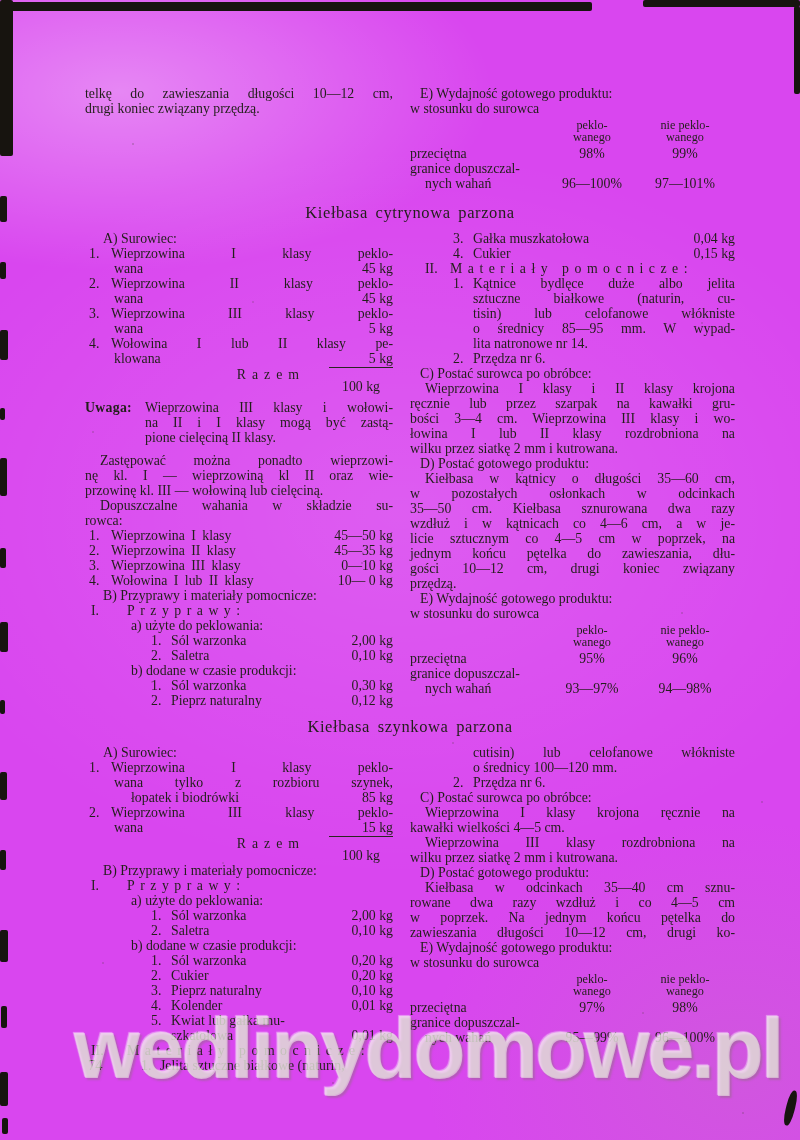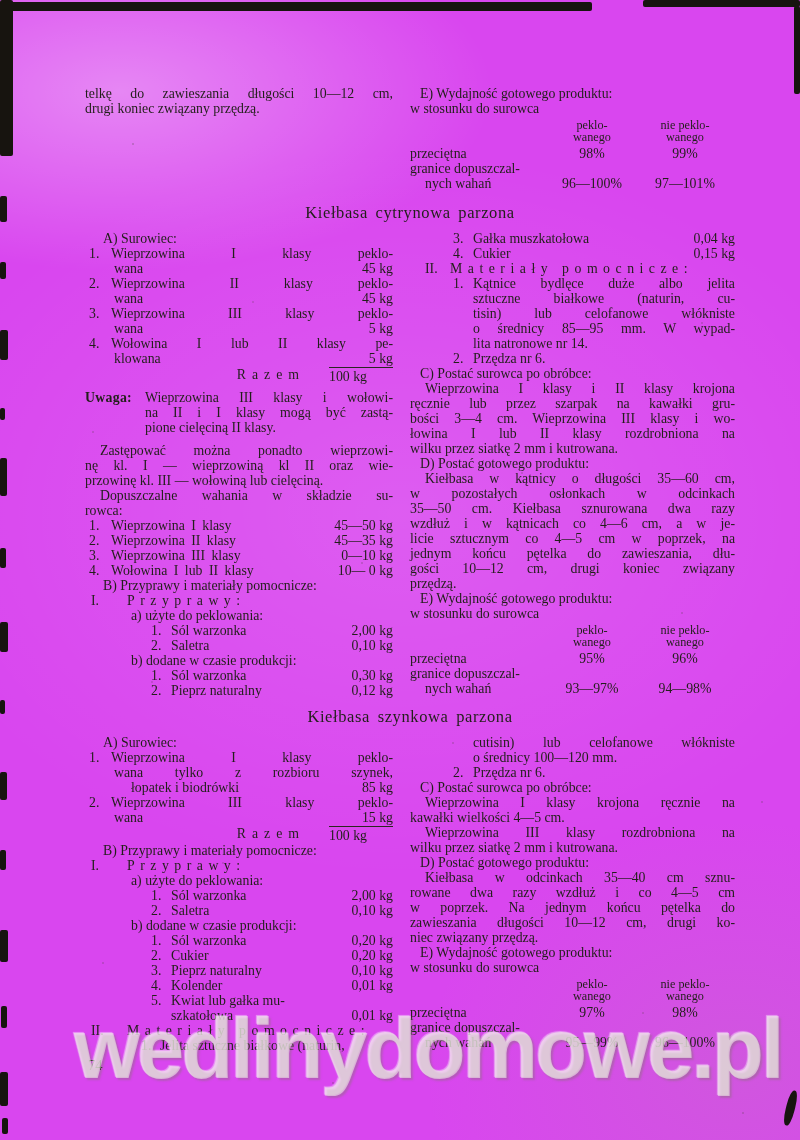--- a/index.html
+++ b/index.html
@@ -38,21 +38,21 @@
   .rcont{margin-left:63px}
   .lRom{margin-left:6px} .lRom .n{width:36px;flex:none}
   .rRom{margin-left:15px}.rRom .n{width:25px;flex:none}
   .sp .t{letter-spacing:5.5px;}
   .ws .t{word-spacing:3px;}
   .jt .t, .uwaga .t{text-align:justify;text-align-last:justify;}
   .uwaga .b{font-weight:bold;width:60px;flex:none;letter-spacing:.3px;}
   .luw{margin-left:60px}
   .razem{display:flex;justify-content:flex-end;margin-top:1px;}
   .razem .t{letter-spacing:6px;margin-right:24px;}
-  .razem .v{border-top:1.4px solid #2a2620;min-width:64px;text-align:left;padding-top:1px;white-space:nowrap;}
+  .razem .v{border-top:1.4px solid #2a2620;min-width:64px;text-align:center;padding-top:11px;white-space:nowrap;}
   .ytable{display:grid;grid-template-columns:1fr 86px 100px;margin-top:2px;}
   .yt-h{font-size:12.2px;line-height:12px;text-align:center;padding:1px 0 3px;}
   .yt-lab{line-height:15px;}
   .yt-lab.ind{padding-left:15px;}
   .yt-val{text-align:center;line-height:15px;white-space:nowrap;}
   .pageno{position:absolute;left:88px;top:1057px;font-size:14.5px;z-index:3;}
   .watermark{position:absolute;left:74px;top:1000px;z-index:4;pointer-events:none;
       font-family:"Liberation Sans","DejaVu Sans",sans-serif;font-weight:700;font-size:85px;
       letter-spacing:-3px;white-space:nowrap;color:rgba(243,241,235,.58);
       text-shadow:2px 2px 2px rgba(125,118,106,.38),-1px -1px 1px rgba(255,255,255,.45);}
@@ -361,21 +361,20 @@
           <div class="ln lh"><span class="t">C) Postać surowca po obróbce:</span></div>
           <div class="ln l1 j"><span class="t">Wieprzowina I klasy krojona ręcznie na</span></div>
           <div class="ln l0"><span class="t">kawałki wielkości 4—5 cm.</span></div>
           <div class="ln l1 j"><span class="t">Wieprzowina III klasy rozdrobniona na</span></div>
           <div class="ln l0"><span class="t">wilku przez siatkę 2 mm i kutrowana.</span></div>
           <div class="ln lh"><span class="t">D) Postać gotowego produktu:</span></div>
           <div class="ln l1 j"><span class="t">Kiełbasa w odcinkach 35—40 cm sznu-</span></div>
           <div class="ln l0 j"><span class="t">rowane dwa razy wzdłuż i co 4—5 cm</span></div>
           <div class="ln l0 j"><span class="t">w poprzek. Na jednym końcu pętelka do</span></div>
           <div class="ln l0 j"><span class="t">zawieszania długości 10—12 cm, drugi ko-</span></div>
-          <div class="ln l0"><span class="t">niec związany przędzą.</span></div>
           <div class="ln lh"><span class="t">E) Wydajność gotowego produktu:</span></div>
           <div class="ln l0"><span class="t">w stosunku do surowca</span></div>
           <div class="ytable">
             <div class="yt-lab"></div>
             <div class="yt-h">
               <div>peklo-</div>
               <div>wanego</div>
             </div>
             <div class="yt-h">
               <div>nie peklo-</div>

